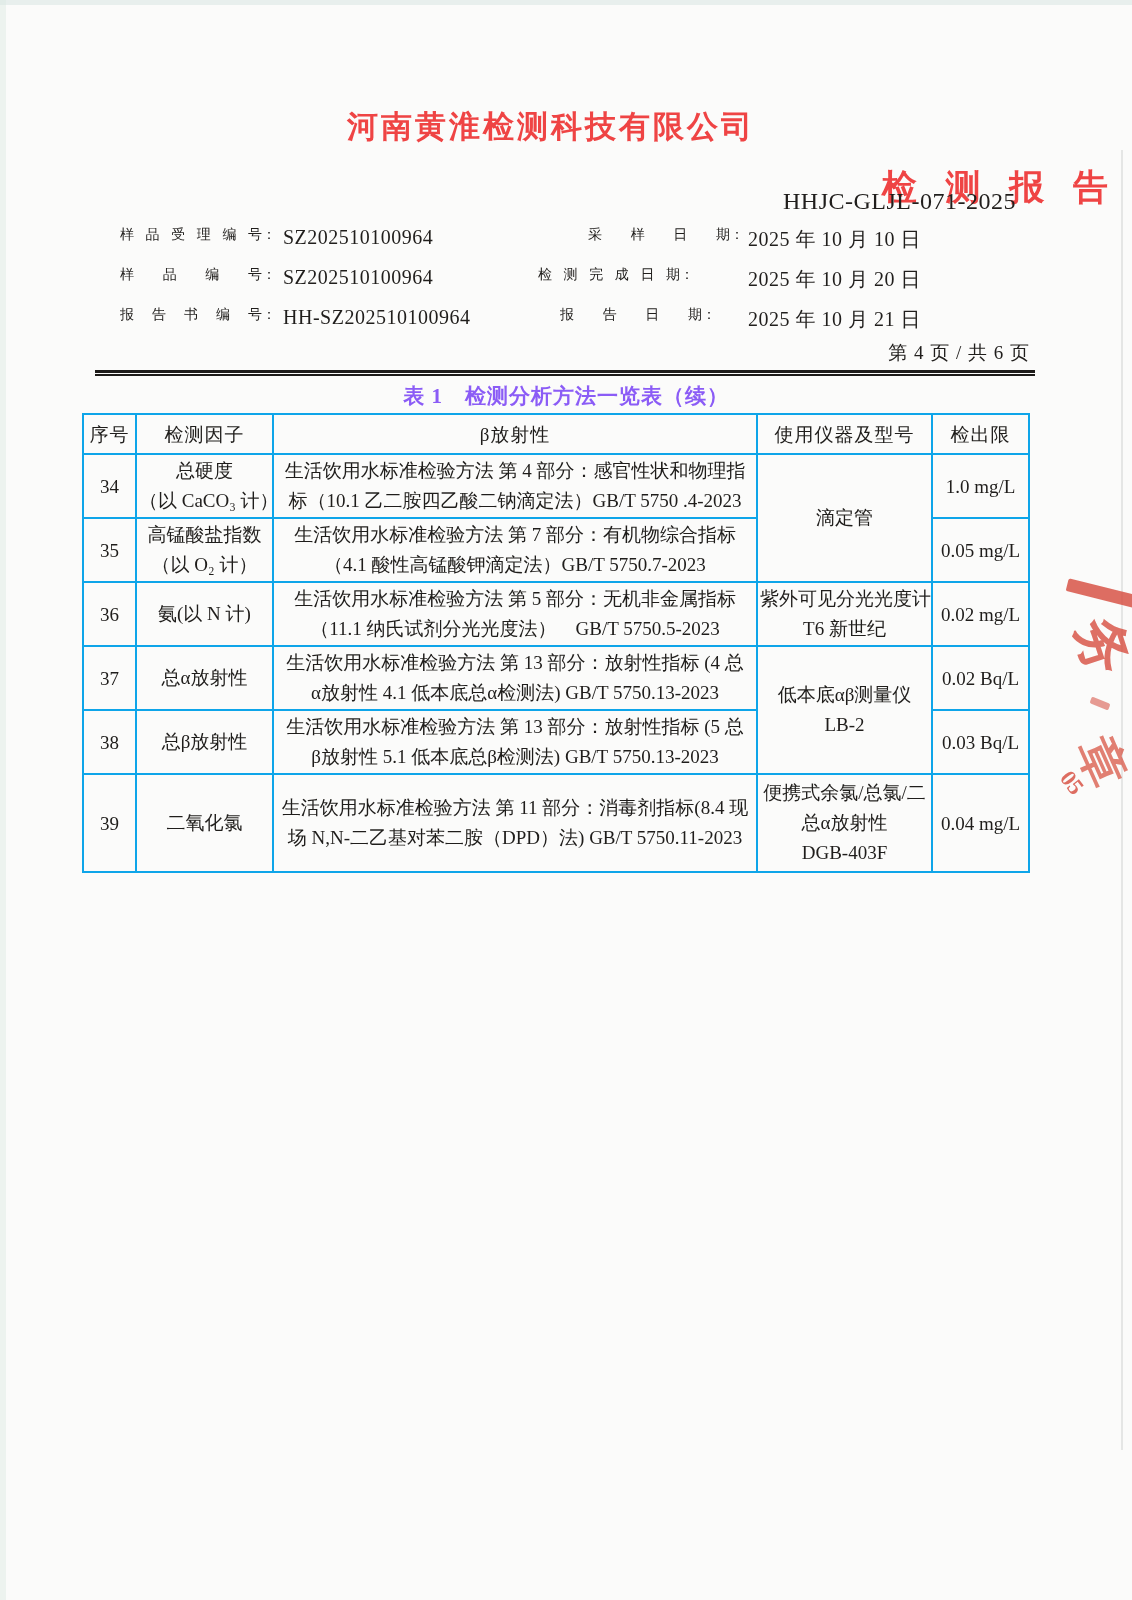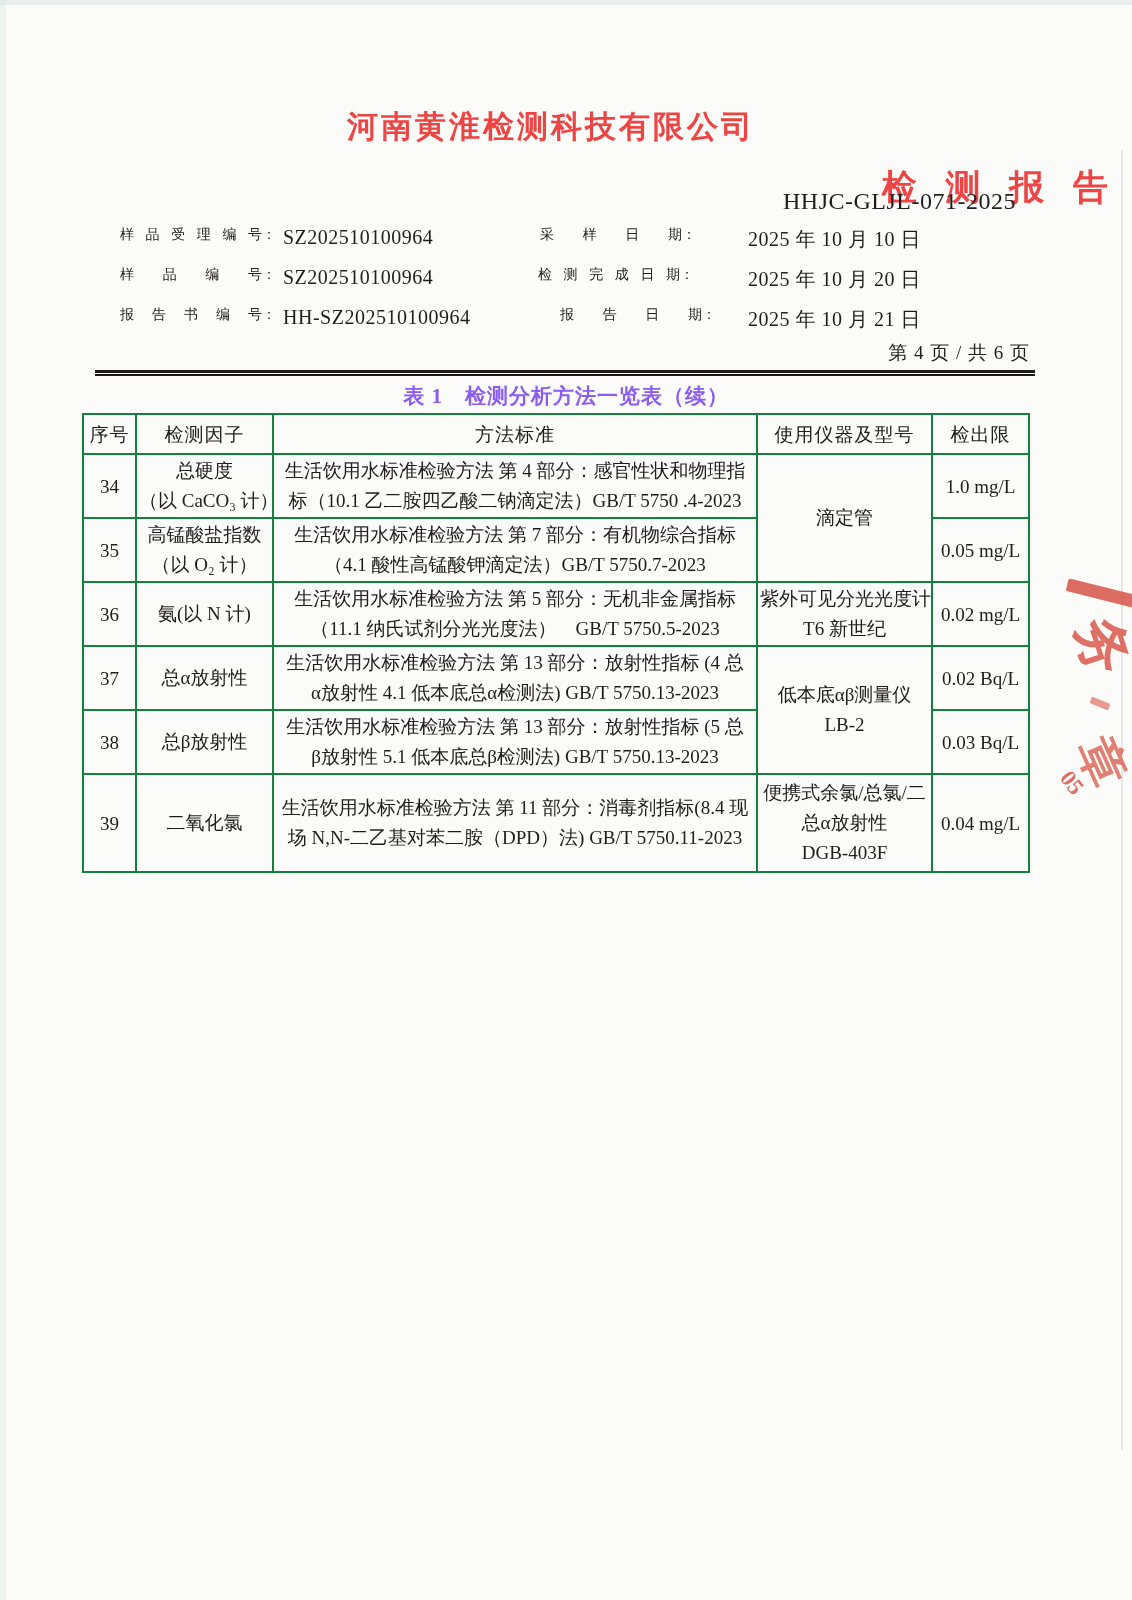--- a/index.html
+++ b/index.html
@@ -35,21 +35,21 @@
   }
   .table-title{
     position:absolute;top:382px;left:0;right:0;text-align:center;
     font-size:21px;font-weight:bold;letter-spacing:1px;color:#8b5cf6;
   }
   table.methods{
     position:absolute;top:413px;left:82px;width:946px;
     border-collapse:collapse;table-layout:fixed;
   }
   table.methods td{
-    border:2px solid #15803d;text-align:center;vertical-align:middle;
+    border:2px solid #0ea5e9;text-align:center;vertical-align:middle;
     font-size:19px;color:#1f1d1b;padding:1px 2px;line-height:29px;
   }
   td.hdr{height:36px;font-size:20px;line-height:22px;letter-spacing:1px;}
   .mline{line-height:30px;white-space:nowrap;}
   .limit{white-space:nowrap;}
   
   .stamp{position:absolute;top:572px;right:0;width:100px;height:255px;overflow:hidden;pointer-events:none;}
   .stamp .bar{position:absolute;left:34px;top:16px;width:82px;height:13px;background:#d64a3c;transform:rotate(14deg);border-radius:2px;opacity:.8;}
   .stamp .ch1{position:absolute;left:42px;top:36px;font-size:56px;color:#d64a3c;transform:rotate(72deg);opacity:.78;font-weight:bold;font-family:"Liberation Sans","DejaVu Sans",sans-serif;}
   .stamp .dash{position:absolute;left:58px;top:128px;width:20px;height:7px;background:#d64a3c;transform:rotate(22deg);opacity:.55;border-radius:2px;}
@@ -69,21 +69,21 @@
 
 <span class="meta-label" style="left:120px;top:226px"><span class="jlabel">样品受理编号</span><span>：</span></span>
 <span class="meta-value" style="left:283px;top:226px">SZ202510100964</span>
 
 <span class="meta-label" style="left:120px;top:266px"><span class="jlabel">样品编号</span><span>：</span></span>
 <span class="meta-value" style="left:283px;top:266px">SZ202510100964</span>
 
 <span class="meta-label" style="left:120px;top:306px"><span class="jlabel">报告书编号</span><span>：</span></span>
 <span class="meta-value" style="left:283px;top:306px">HH-SZ202510100964</span>
 
-<span class="meta-label" style="left:540px;top:226px"><span class="jlabel">采样日期</span><span>：</span></span>
+<span class="meta-label" style="left:588px;top:226px"><span class="jlabel">采样日期</span><span>：</span></span>
 <span class="meta-value" style="left:748px;top:226px">2025 年 10 月 10 日</span>
 
 <span class="meta-label" style="left:538px;top:266px"><span class="jlabel">检测完成日期</span><span>：</span></span>
 <span class="meta-value" style="left:748px;top:266px">2025 年 10 月 20 日</span>
 
 <span class="meta-label" style="left:560px;top:306px"><span class="jlabel">报告日期</span><span>：</span></span>
 <span class="meta-value" style="left:748px;top:306px">2025 年 10 月 21 日</span>
 
 <div class="page-info">第 4 页 / 共 6 页</div>
 <div class="rule"></div>
@@ -94,21 +94,21 @@
     <col style="width:53px">
       <col style="width:137px">
       <col style="width:484px">
       <col style="width:175px">
       <col style="width:97px">
   </colgroup>
   <tbody>
     <tr>
       <td class="hdr">序号</td>
       <td class="hdr">检测因子</td>
-      <td class="hdr">方法标准</td>
+      <td class="hdr">β放射性</td>
       <td class="hdr">使用仪器及型号</td>
       <td class="hdr">检出限</td>
     </tr>
 
     <tr style="height:62px">
       <td>34</td>
       <td>
         <div class="mline">总硬度</div>
         <div class="mline">（以 CaCO₃ 计）</div>
       </td>

